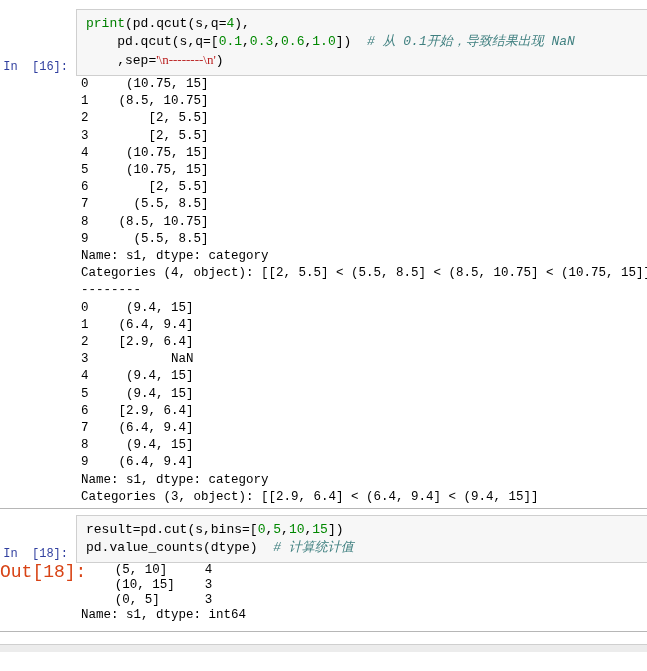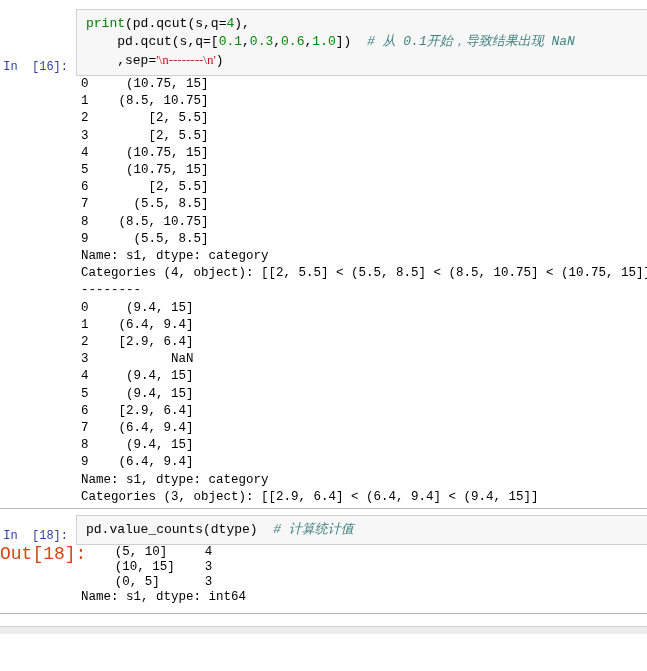--- a/index.html
+++ b/index.html
@@ -80,20 +80,21 @@
 Categories (3, object): [[2.9, 6.4] &lt; (6.4, 9.4] &lt; (9.4, 15]]</pre>
     </div>
   </div>
 
   <hr class="divider">
 
   <div class="cell cell-18">
     <div class="input-row">
       <div class="prompt prompt-in">In  [18]:</div>
       <div class="code-box">
+          <div class="code-line"><span class="tk-p">result=pd.cut(s,bins=[</span><span class="tk-n">0</span><span class="tk-p">,</span><span class="tk-n">5</span><span class="tk-p">,</span><span class="tk-n">10</span><span class="tk-p">,</span><span class="tk-n">15</span><span class="tk-p">])</span></div>
           <div class="code-line"><span class="tk-p">pd.value_counts(dtype)  </span><span class="tk-c"># 计算统计值</span></div>
         </div>
     </div>
     <div class="output-row">
       <div class="prompt prompt-out">Out[18]:</div>
       <pre class="output-pre">(5, 10]     4
 (10, 15]    3
 (0, 5]      3
 Name: s1, dtype: int64</pre>
     </div>

